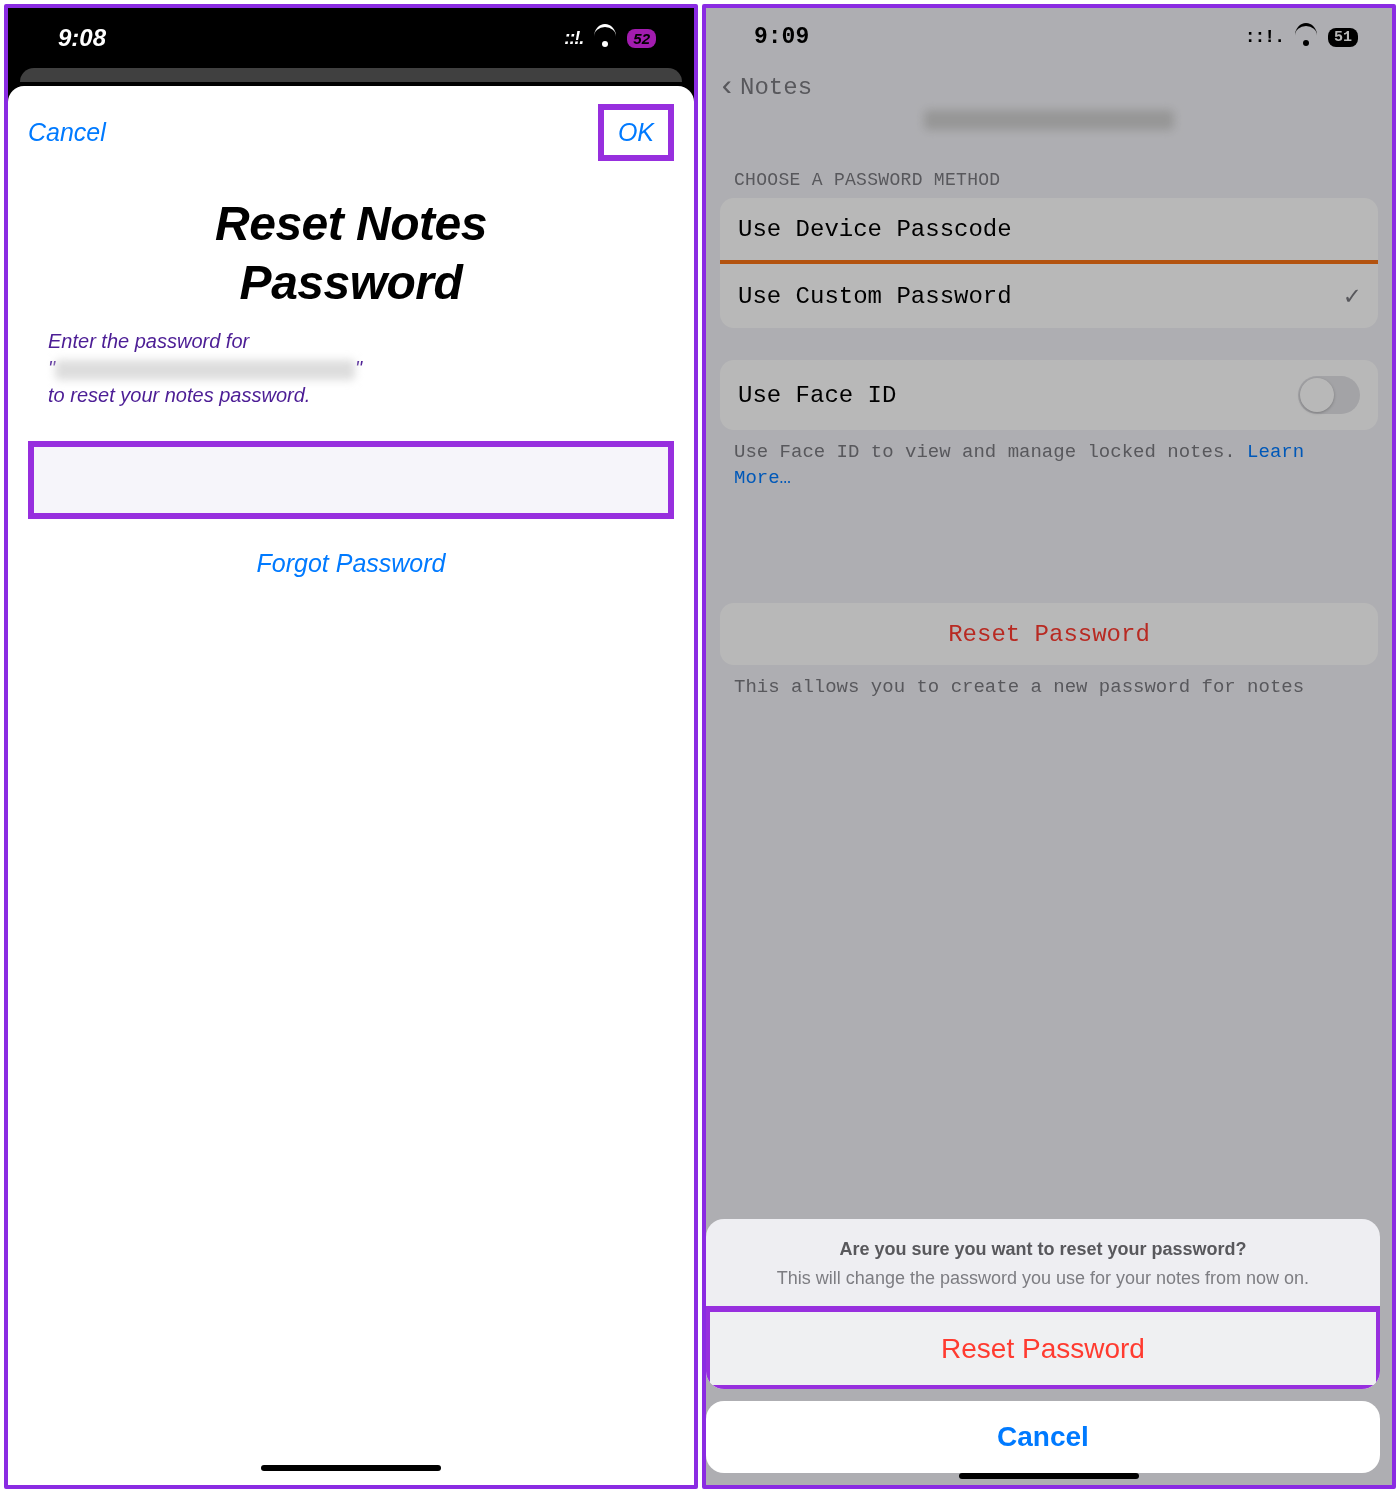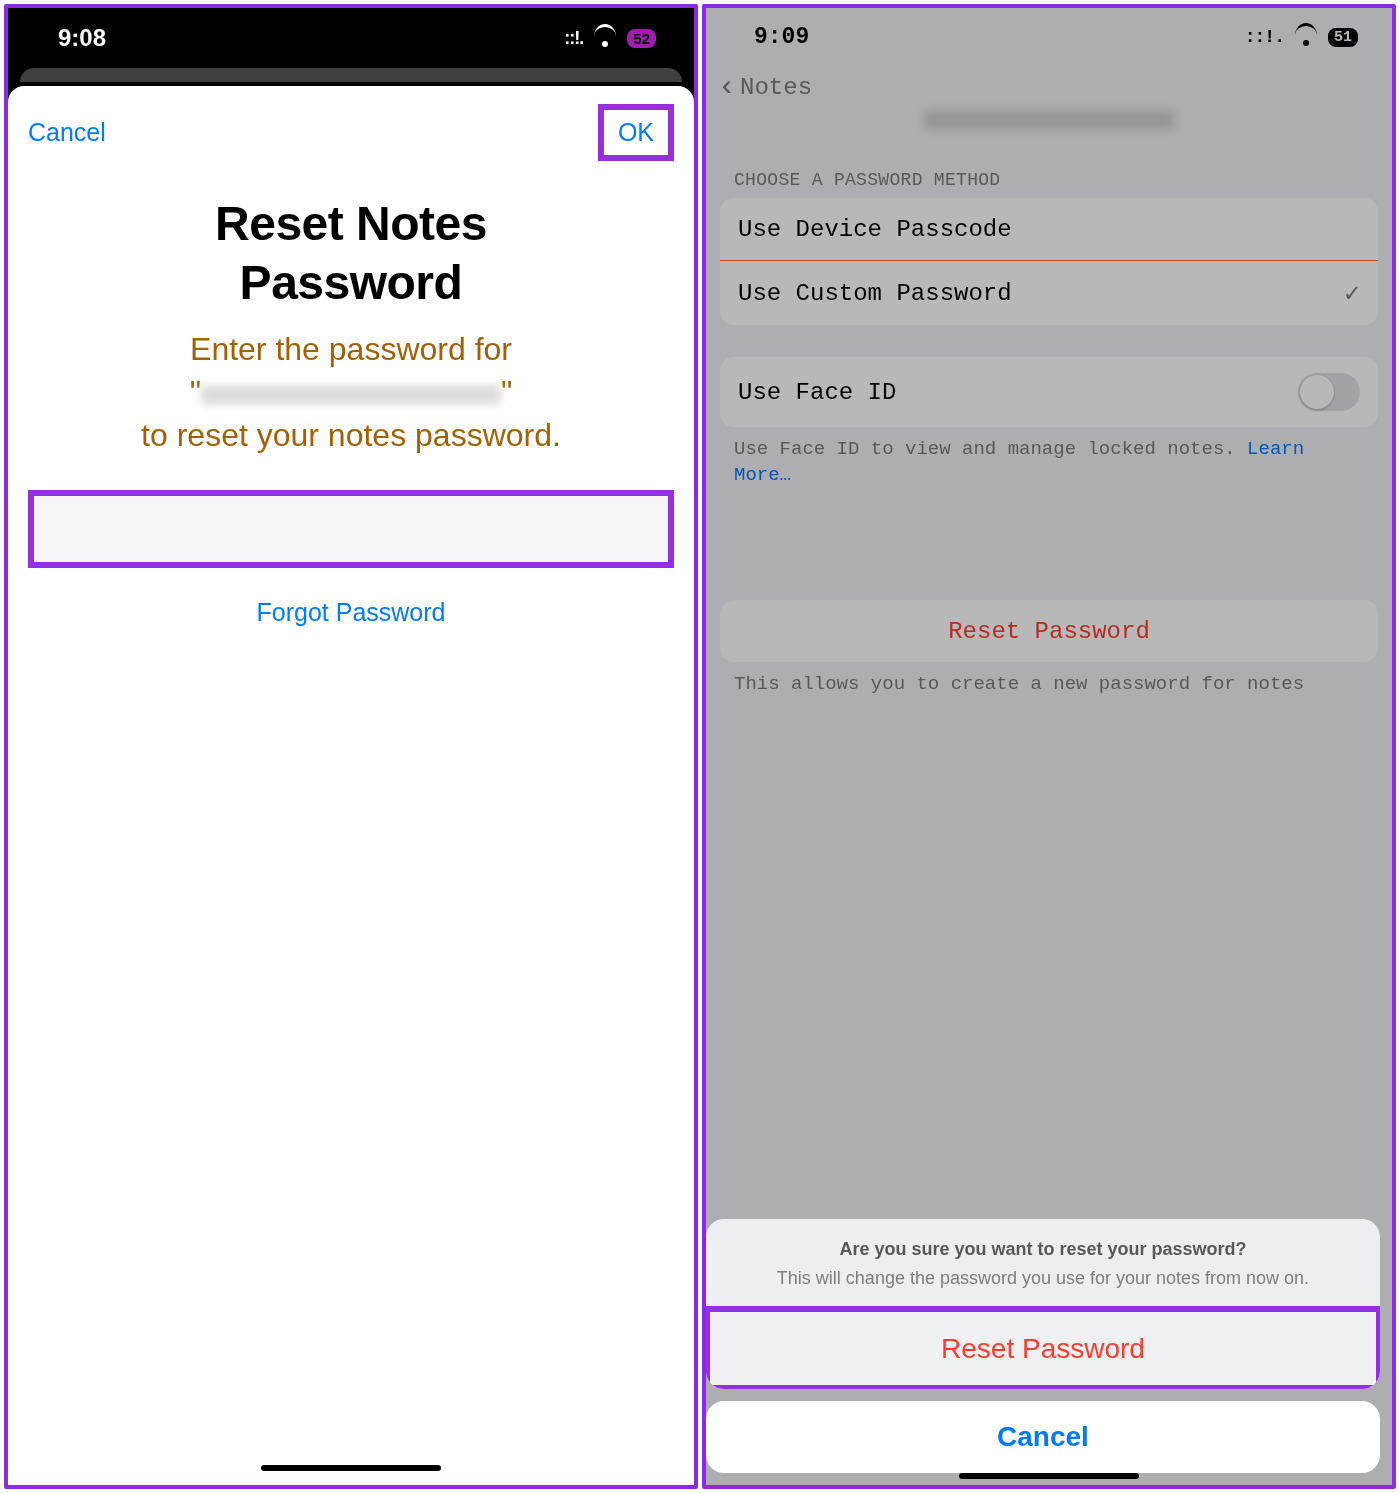--- a/index.html
+++ b/index.html
@@ -13,21 +13,21 @@
     gap: 4px;
   }
   .phone {
     flex: 1;
     border: 4px solid #8a2be2;
     position: relative;
     overflow: hidden;
     border-radius: 2px;
   }
   
-  .left-phone { background: #000; }
+  .left-phone { background: #000; font-style: italic; }
   .left-status {
     background: #000;
     color: #fff;
     height: 60px;
     display: flex;
     align-items: center;
     justify-content: space-between;
     padding: 0 38px 0 50px;
     font-size: 24px;
     font-weight: 600;
@@ -77,24 +77,23 @@
   }
   .reset-title {
     text-align: center;
     font-weight: 700;
     font-size: 48px;
     line-height: 1.22;
     margin: 24px 0 16px 0;
     letter-spacing: -0.5px;
   }
   .reset-desc {
-    text-align: center;
-    font-size: 32px;
+    font-size: 20px;
     line-height: 1.35;
-    color: #a16207;
+    color: #4c1d95;
     padding: 0 40px;
   }
   .redacted-inline {
     display: inline-block;
     width: 300px;
     height: 20px;
     background: #ddd;
     filter: blur(4px);
     border-radius: 4px;
     vertical-align: middle;
@@ -191,21 +190,21 @@
   }
   .cell {
     padding: 16px 18px;
     font-size: 24px;
     color: #000;
     display: flex;
     align-items: center;
     justify-content: space-between;
     min-height: 62px;
   }
-  .cell + .cell { border-top: 1px solid #f97316; }
+  .cell + .cell { border-top: 4px solid #f97316; }
   .check { color: #7a7a80; font-size: 26px; }
   .footer-text {
     font-size: 19px;
     color: #7a7a80;
     padding: 10px 28px 0 28px;
     line-height: 1.35;
   }
   .footer-text .learn { color: #007aff; }
   .toggle {
     width: 62px;

